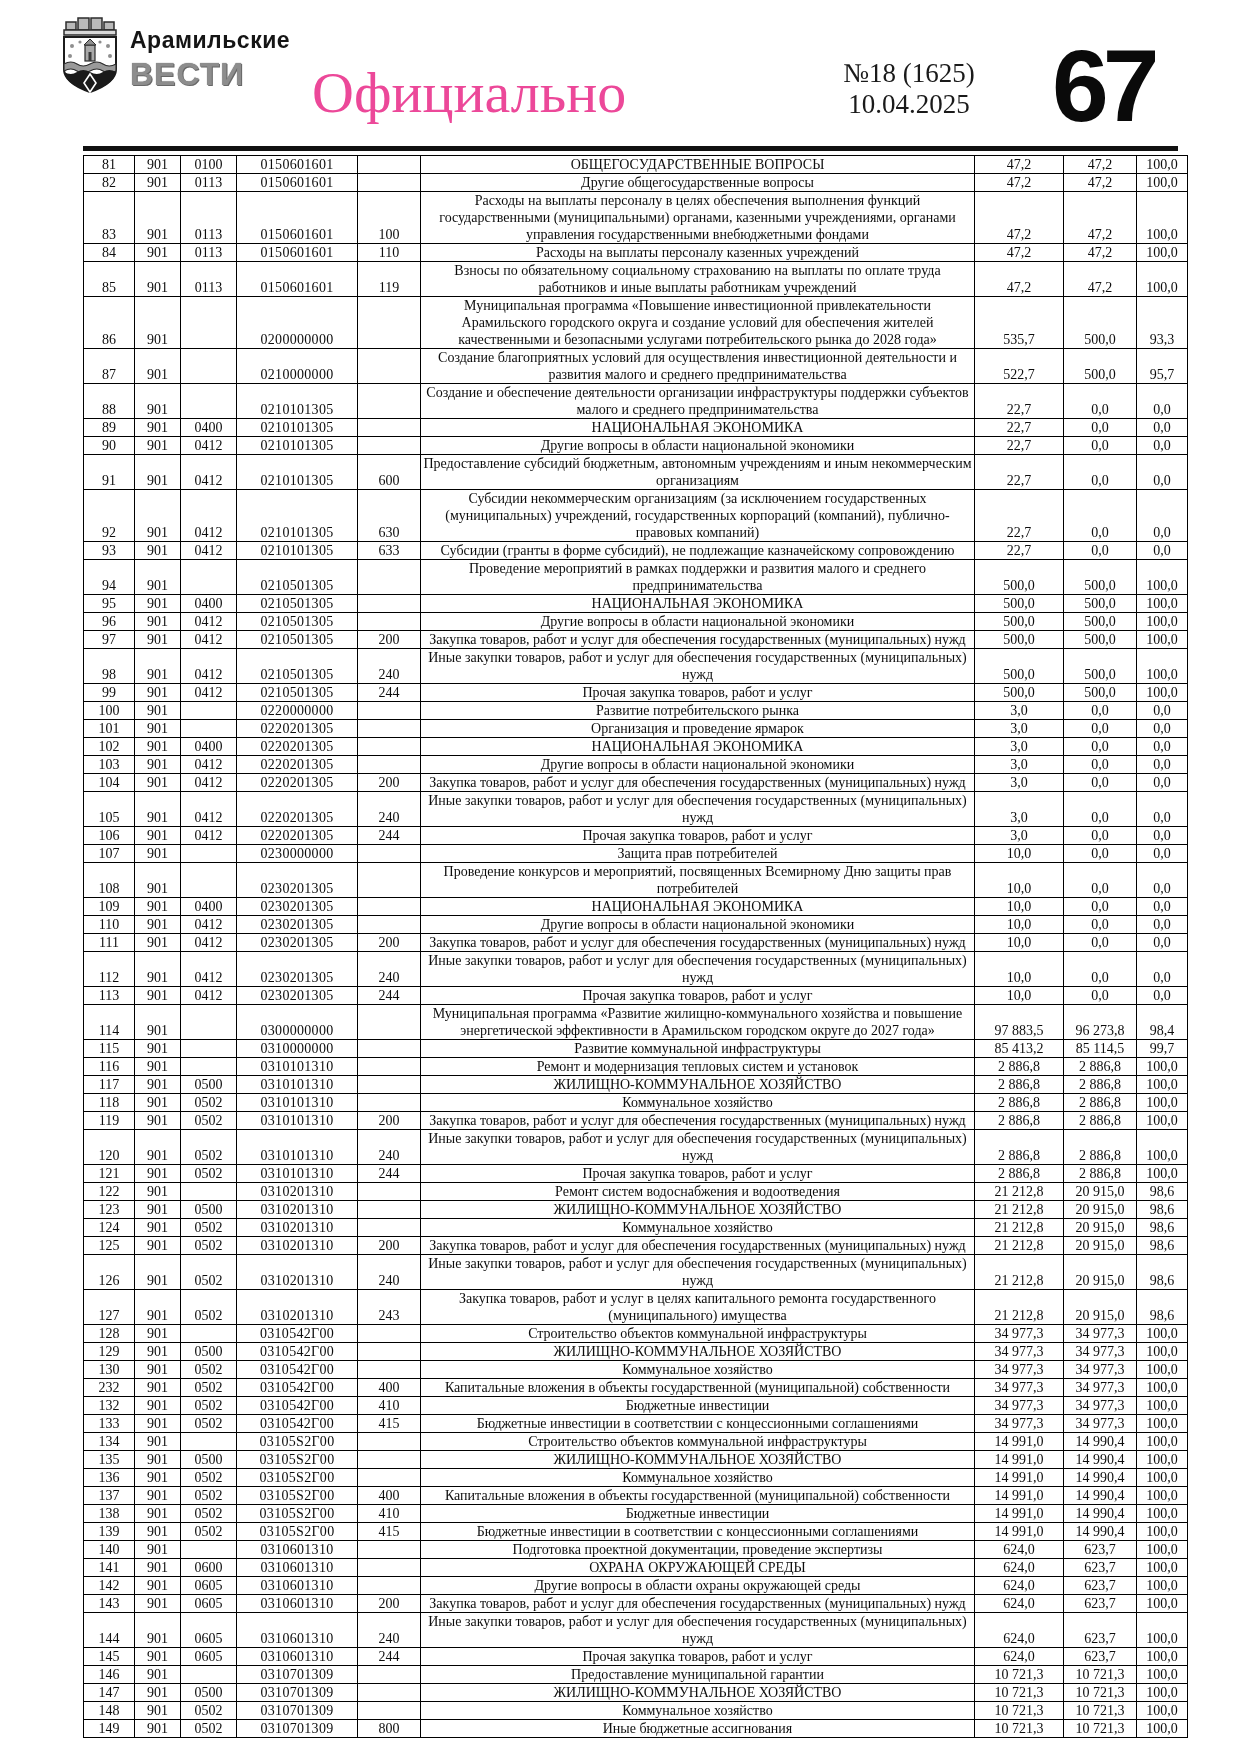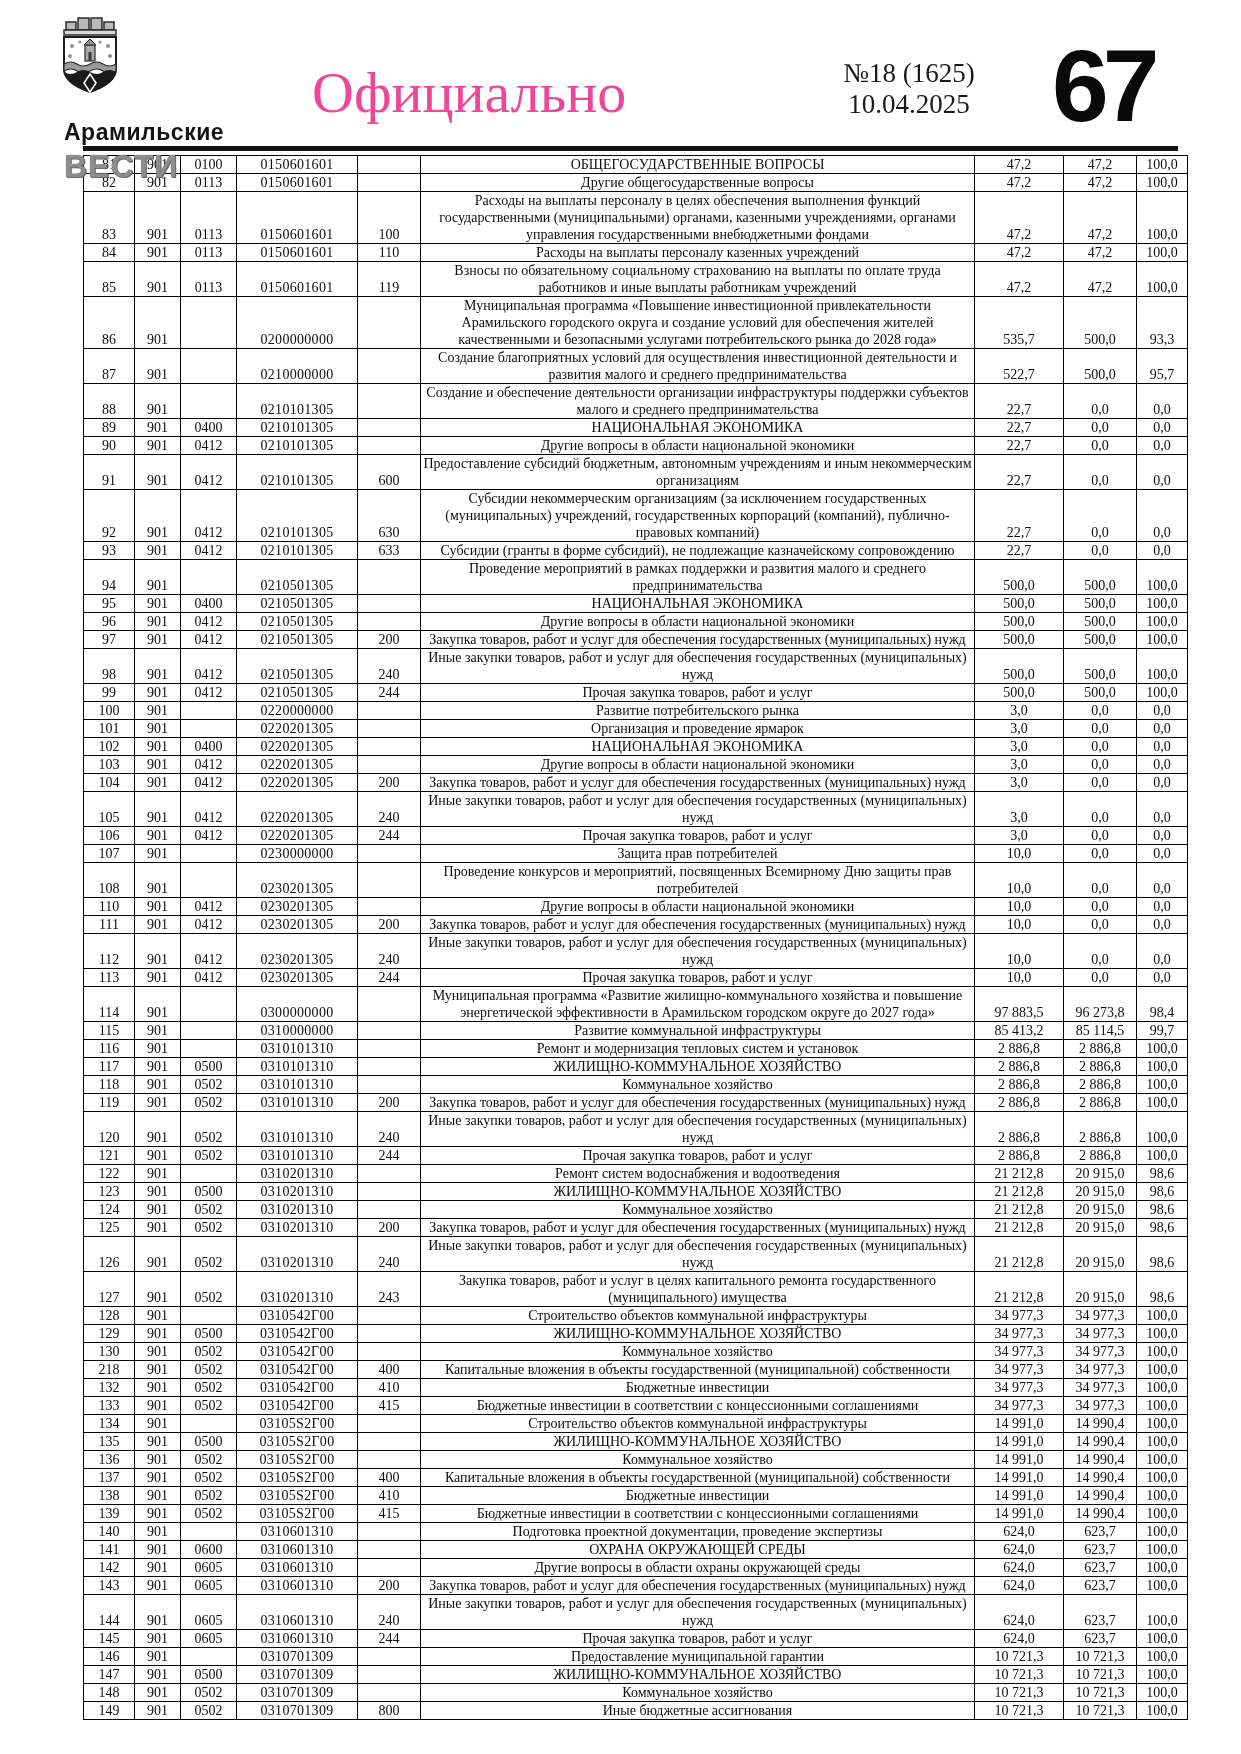--- a/index.html
+++ b/index.html
@@ -1,21 +1,21 @@
 <!DOCTYPE html>
 <html lang="ru"><head>
 <meta charset="utf-8">
 <style>
   html,body{margin:0;padding:0;background:#fff;}
   body{width:1241px;height:1754px;position:relative;font-family:"Liberation Serif",serif;color:#000;}
   .page{position:relative;width:1241px;height:1754px;background:#fff;overflow:hidden;}
 
   
   .hdr{position:relative;height:146px;}
-  .logo{position:absolute;left:58px;top:8px;display:flex;align-items:flex-start;flex-direction:column;}
+  .logo{position:absolute;left:58px;top:8px;display:flex;align-items:flex-start;}
   .emblem{width:66px;height:88px;margin-top:4px;}
   .logo-text{margin-left:6px;margin-top:20px;font-family:"Liberation Sans",sans-serif;}
   .brand-top{font-weight:bold;font-size:23px;line-height:24px;color:#151515;letter-spacing:.5px;}
   .brand-bottom{font-weight:bold;font-size:32px;line-height:44px;color:#8d8d8d;letter-spacing:1px;
                 text-shadow:0 0 1px #5c5c5c, 1px 1px 0 #6a6a6a;}
   .section-title{position:absolute;left:312px;top:63px;font-size:58px;line-height:60px;
                  font-family:"Liberation Serif",serif;color:#ec4899;}
   .issue-block{position:absolute;left:790px;top:58px;width:238px;text-align:center;
                font-size:27px;line-height:31px;font-family:"Liberation Serif",serif;color:#1a1a1a;}
   .page-number{position:absolute;left:1052px;top:38px;width:130px;text-align:left;
@@ -399,20 +399,31 @@
           <td class="c-adm">901</td>
           <td class="c-sec"></td>
           <td class="c-code">0230201305</td>
           <td class="c-vid"></td>
           <td class="c-name">Проведение конкурсов и мероприятий, посвященных Всемирному Дню защиты прав потребителей</td>
           <td class="c-v1">10,0</td>
           <td class="c-v2">0,0</td>
           <td class="c-pct">0,0</td>
         </tr>
         <tr>
+          <td class="c-n">109</td>
+          <td class="c-adm">901</td>
+          <td class="c-sec">0400</td>
+          <td class="c-code">0230201305</td>
+          <td class="c-vid"></td>
+          <td class="c-name">НАЦИОНАЛЬНАЯ ЭКОНОМИКА</td>
+          <td class="c-v1">10,0</td>
+          <td class="c-v2">0,0</td>
+          <td class="c-pct">0,0</td>
+        </tr>
+        <tr>
           <td class="c-n">110</td>
           <td class="c-adm">901</td>
           <td class="c-sec">0412</td>
           <td class="c-code">0230201305</td>
           <td class="c-vid"></td>
           <td class="c-name">Другие вопросы в области национальной экономики</td>
           <td class="c-v1">10,0</td>
           <td class="c-v2">0,0</td>
           <td class="c-pct">0,0</td>
         </tr>
@@ -630,21 +641,21 @@
           <td class="c-adm">901</td>
           <td class="c-sec">0502</td>
           <td class="c-code">0310542Г00</td>
           <td class="c-vid"></td>
           <td class="c-name">Коммунальное хозяйство</td>
           <td class="c-v1">34 977,3</td>
           <td class="c-v2">34 977,3</td>
           <td class="c-pct">100,0</td>
         </tr>
         <tr>
-          <td class="c-n">218</td>
+          <td class="c-n">232</td>
           <td class="c-adm">901</td>
           <td class="c-sec">0502</td>
           <td class="c-code">0310542Г00</td>
           <td class="c-vid">400</td>
           <td class="c-name">Капитальные вложения в объекты государственной (муниципальной) собственности</td>
           <td class="c-v1">34 977,3</td>
           <td class="c-v2">34 977,3</td>
           <td class="c-pct">100,0</td>
         </tr>
         <tr>

